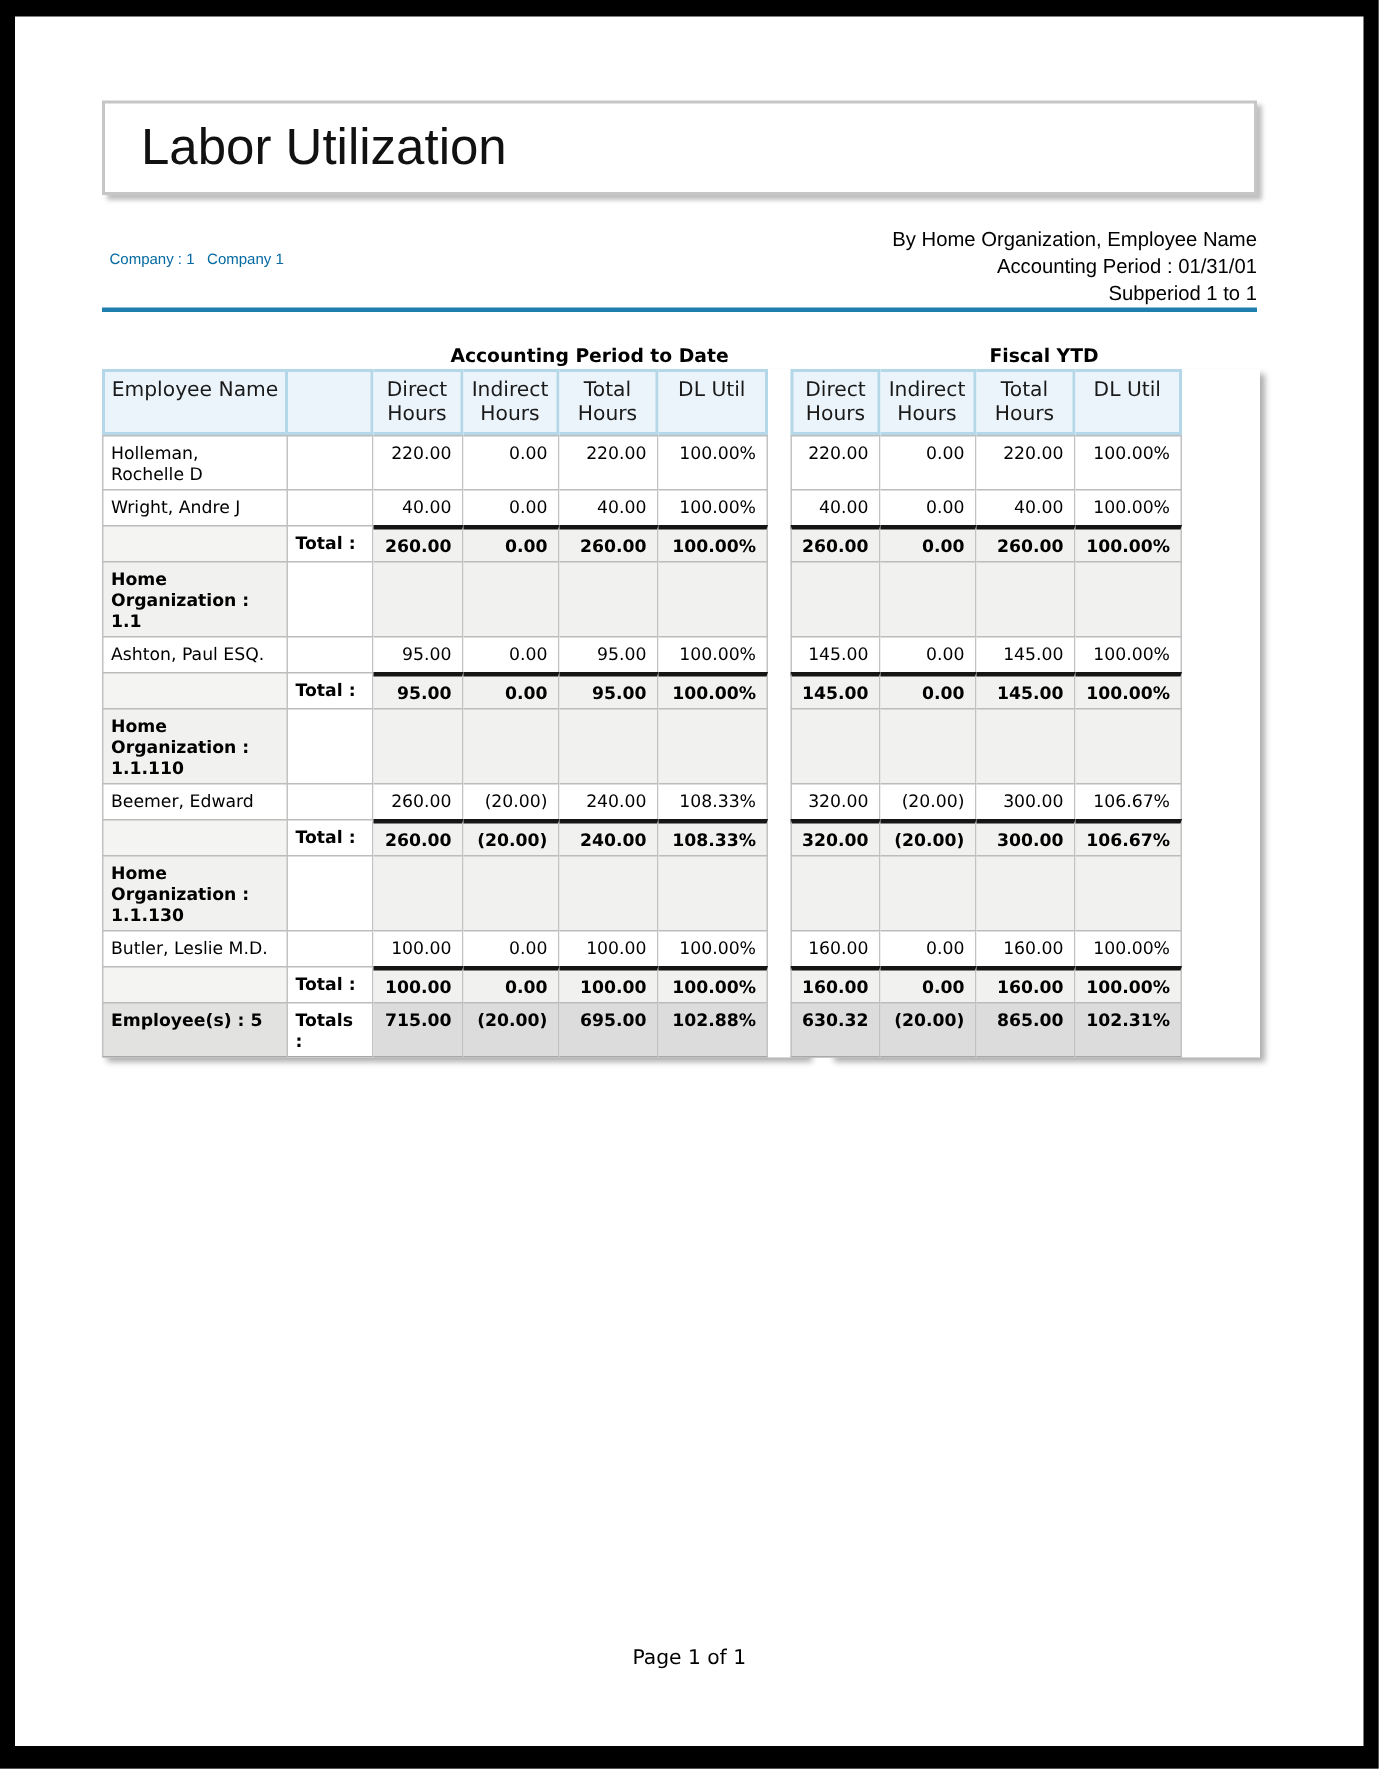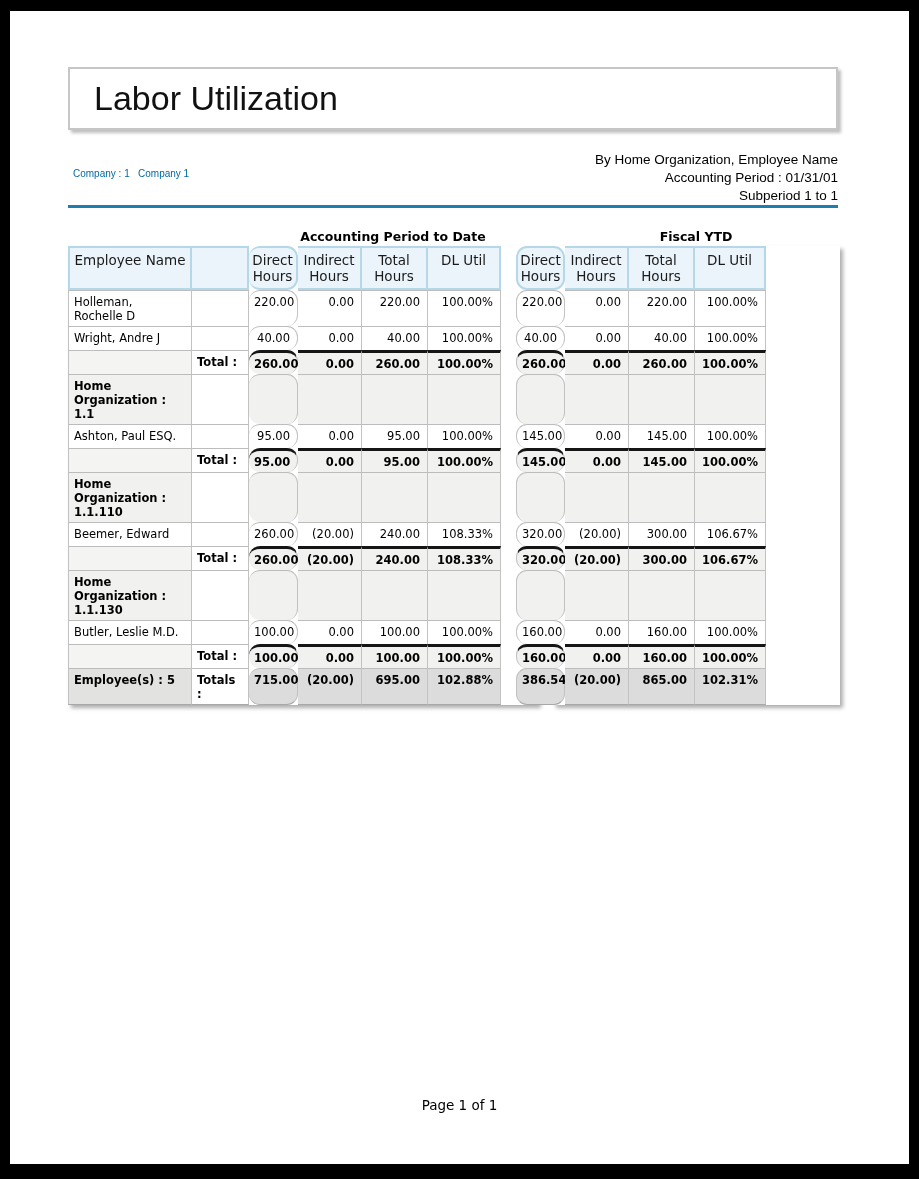--- a/index.html
+++ b/index.html
@@ -37,21 +37,21 @@
   .tbl{position:relative;margin-top:0px;}
   .sp{position:absolute;top:0;bottom:0;background:#fff;box-shadow:3px 3px 4px rgba(0,0,0,0.32);}
   .sp-l{left:0;width:470px;} .sp-r{left:485px;width:287px;}
   .rows{position:relative;z-index:1;}
 
   .row{display:flex;align-items:stretch;}
   .c{box-sizing:border-box;flex:none;border-right:1px solid #c2c2c2;border-top:1px solid #bcbcbc;
      padding:4px 7px 3px 5px;font-size:11.5px;line-height:14px;color:#000;background:#fff;}
   .segl{border-left:1px solid #c2c2c2;}
   .row:last-child .c{border-bottom:1px solid #a8a8a8;}
-  .w124{width:124px;} .w57{width:57px;} .w68{width:49px;border-radius:11px;} .w82{width:64px;}
+  .w124{width:124px;} .w57{width:57px;} .w68{width:60px;} .w82{width:64px;}
   .w66{width:66px;} .w73{width:73px;} .w71{width:71px;}
   .gap{width:15px;flex:none;}
   .num{text-align:right;}
   .bold{font-weight:bold;}
   .thick{border-top:3px solid #151515;}
   .bg-g{background:var(--group-bg);}
   .bg-t1{background:#f4f4f3;}
   .bg-t{background:var(--group-bg);}
   .bg-gf{background:var(--grand-label-bg);}
   .bg-gf2{background:var(--grand-bg);}
@@ -268,21 +268,21 @@
               <div class="c w71 num bg-t bold thick">100.00%</div>
             </div>
             <div class="row grand">
               <div class="c w124 segl bg-gf bold">Employee(s) : 5</div>
               <div class="c w57 bold">Totals :</div>
               <div class="c w68 num bg-gf2 bold">715.00</div>
               <div class="c w82 num bg-gf2 bold">(20.00)</div>
               <div class="c w66 num bg-gf2 bold">695.00</div>
               <div class="c w73 num bg-gf2 bold">102.88%</div>
               <div class="gap"></div>
-              <div class="c w68 num segl bg-gf2 bold">386.54</div>
+              <div class="c w68 num segl bg-gf2 bold">630.32</div>
               <div class="c w82 num bg-gf2 bold">(20.00)</div>
               <div class="c w66 num bg-gf2 bold">865.00</div>
               <div class="c w71 num bg-gf2 bold">102.31%</div>
             </div>
           </div>
       </div>
     </div>
 
     <div class="footer">Page 1 of 1</div>
 

